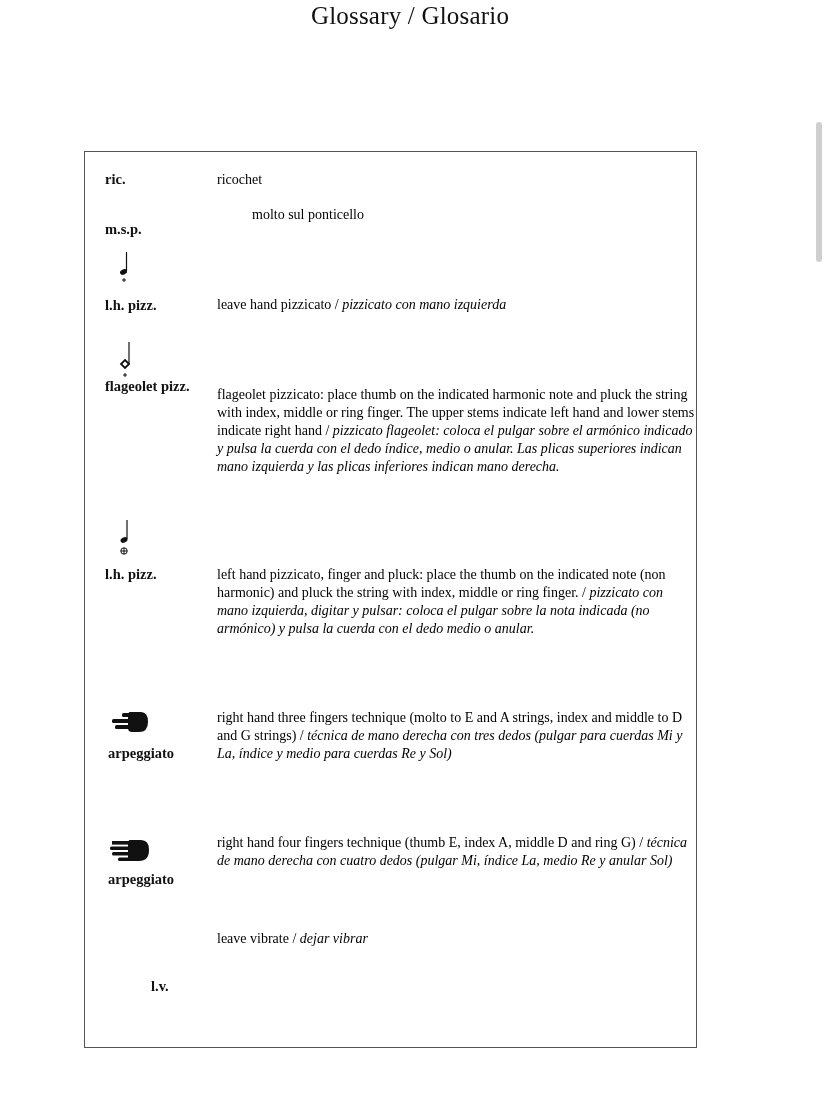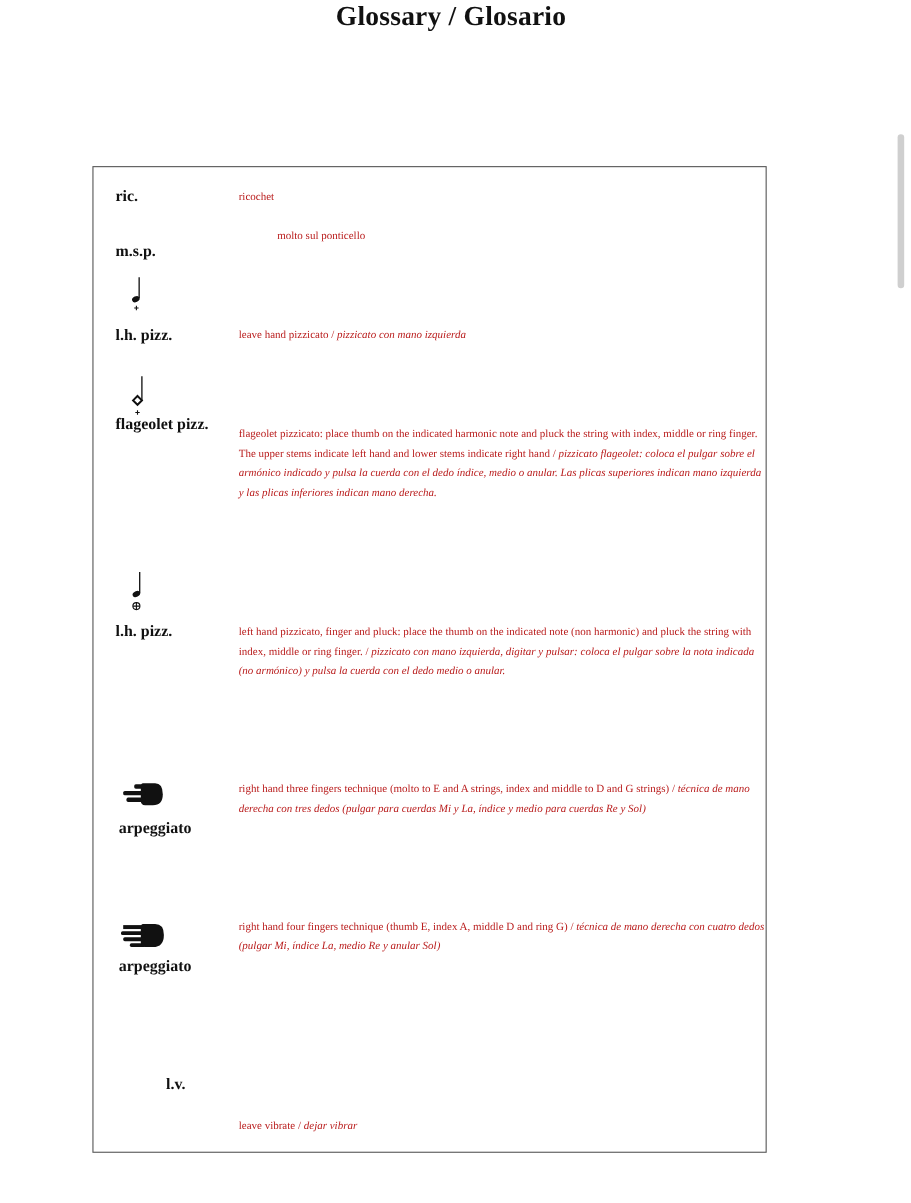--- a/index.html
+++ b/index.html
@@ -2,35 +2,35 @@
 <html><head>
 <meta charset="utf-8">
 <style>
   html, body { margin: 0; padding: 0; }
   body {
     width: 828px; height: 1094px; background: #ffffff; position: relative; overflow: hidden;
     font-family: "Liberation Serif", "DejaVu Serif", serif; color: #111;
   }
   .title {
     position: absolute; left: 0; top: 2px; width: 820px; text-align: center;
-    font-size: 25px; color: #111; letter-spacing: 0.2px; font-weight: bold;
+    font-size: 25px; color: #111; letter-spacing: 0.2px;
   }
   .scrollbar {
     position: absolute; left: 816px; top: 122px; width: 6px; height: 140px;
     background: #cfcfcf; border-radius: 3px;
   }
   .box {
     position: absolute; left: 84px; top: 151px; width: 613px; height: 897px;
     border: 1.5px solid #555; box-sizing: border-box;
   }
   .term {
     position: absolute; font-weight: bold; font-size: 14.5px; color: #111;
   }
   .def {
-    position: absolute; left: 217px; width: 478px; font-size: 10px; line-height: 18px; color: #b91c1c;
+    position: absolute; left: 217px; width: 478px; font-size: 14px; line-height: 18px; color: #000000;
   }
   .def i { font-style: italic; }
   .sym { position: absolute; }
 </style>
 </head>
 <body>
 
 <div class="title">Glossary / Glosario</div>
 <div class="scrollbar"></div>
 
@@ -112,16 +112,16 @@
     <rect x="10" y="19.5" width="14" height="3.4" rx="1.5" fill="#111"></rect>
   </svg>
   <div class="term" style="left:108px; top:871px;">arpeggiato</div>
   <div class="def" style="top:834px;">
     <span>right hand four fingers technique (thumb E, index A, middle D and ring G) / </span><i>técnica de mano derecha con cuatro dedos (pulgar Mi, índice La, medio Re y anular Sol)</i>
   </div>
 </div>
 
 <div>
   <div class="term" style="left:108px; top:978px;margin-left:43px;">l.v.</div>
-  <div class="def" style="top:1015px;font-family:Liberation Serif, serif;">
+  <div class="def" style="top:930px;font-family:Liberation Serif, serif;">
     <span>leave vibrate / </span><i>dejar vibrar</i>
   </div>
 </div>
 
 </body></html>

